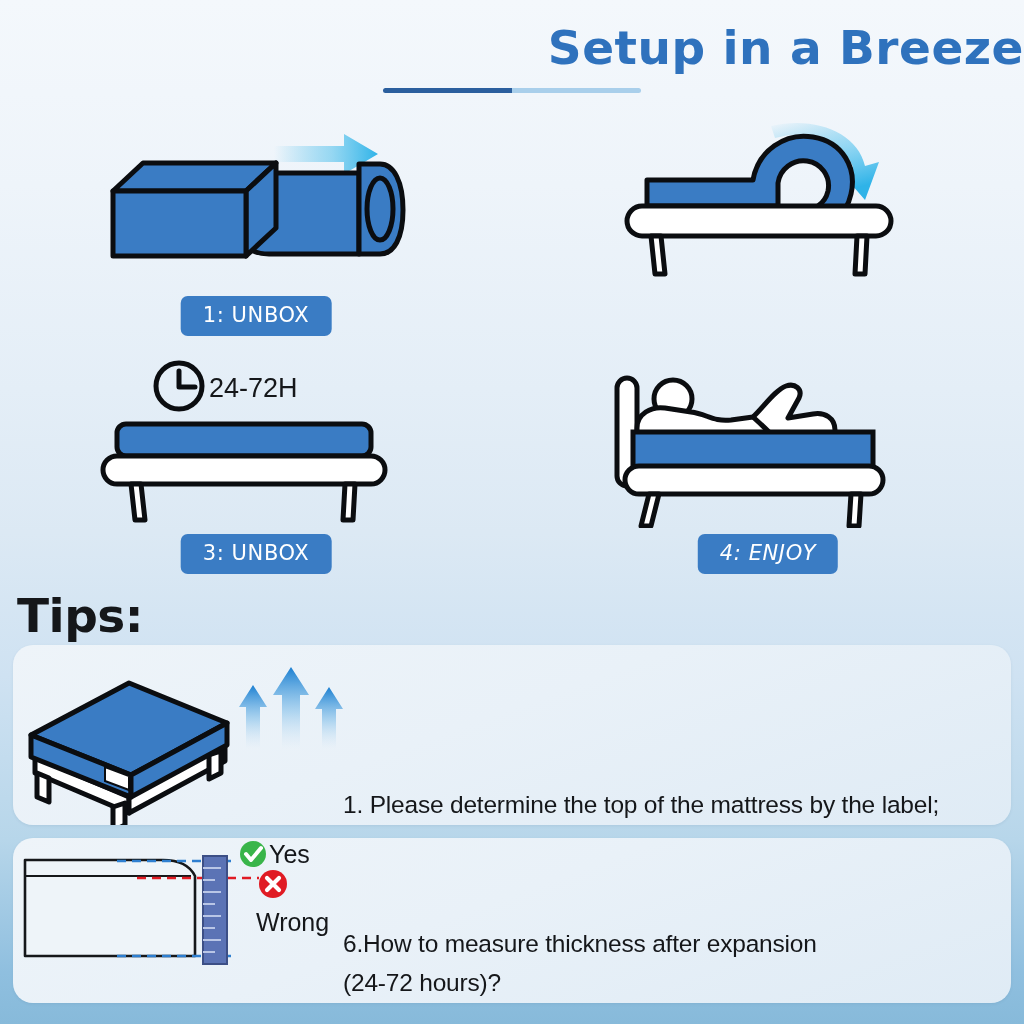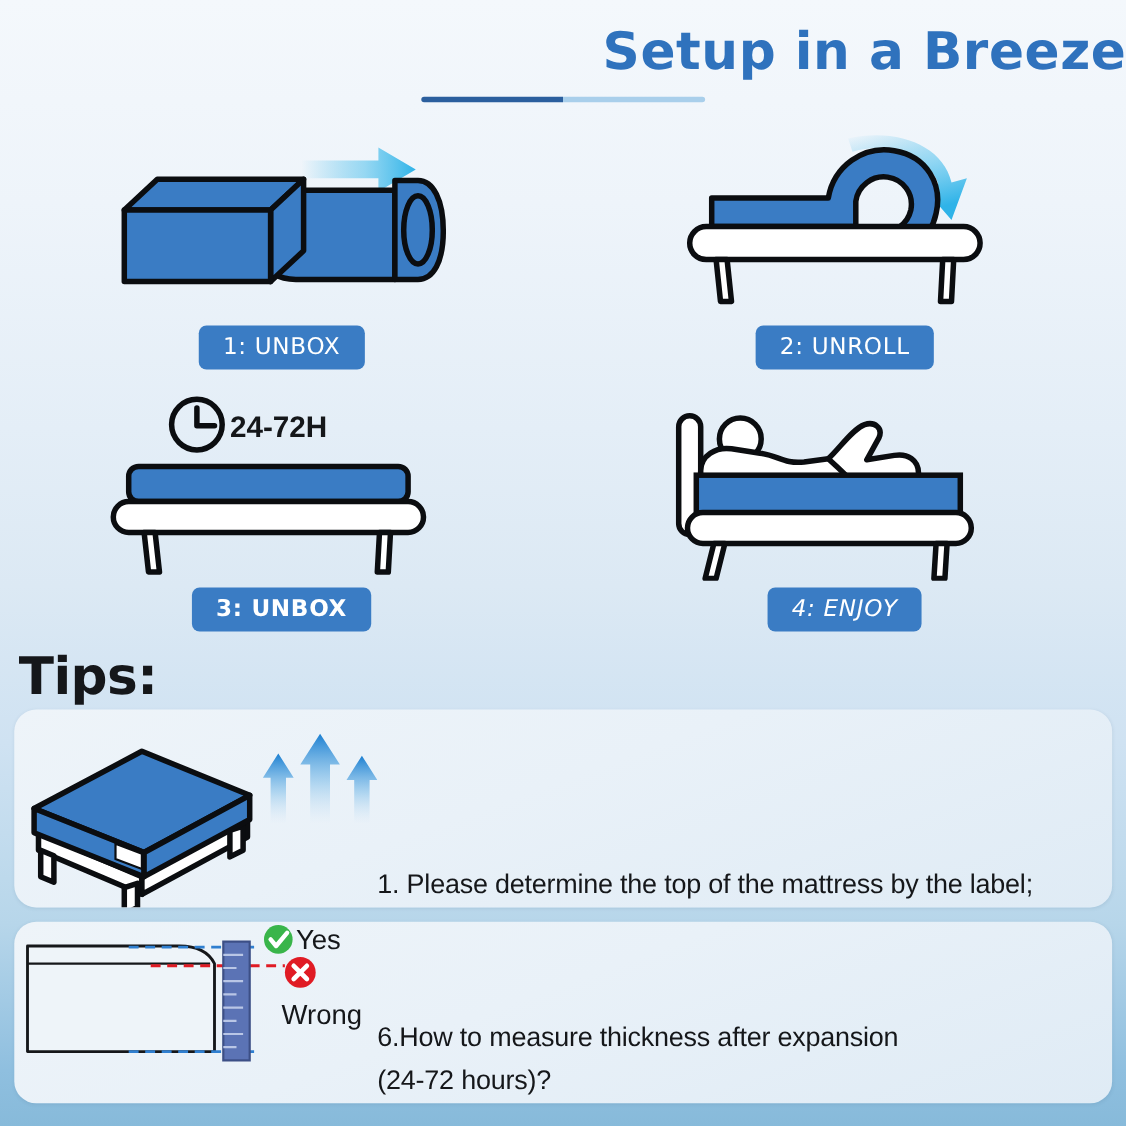--- a/index.html
+++ b/index.html
@@ -82,21 +82,21 @@
     color: #ffffff;
     border-radius: 7px;
     padding: 7px 22px 9px 22px;
     font-size: 21px;
     font-family: "DejaVu Sans", sans-serif;
     letter-spacing: 0.6px;
     white-space: nowrap;
   }
   #step-1 { left: 0;   top: 0; }
   #step-2 { left: 512px; top: 0; }
-  #step-3 { left: 0;   top: 238px; font-weight: bold; }
+  #step-3 { left: 0;   top: 238px; }
   #step-4 { left: 512px; top: 238px; font-style: italic; }
 
   
   .tips-heading {
     position: absolute;
     left: 17px;
     top: 588px;
     font-family: "DejaVu Sans", sans-serif;
     font-size: 47px;
     font-weight: bold;
@@ -195,21 +195,20 @@
             <path d="M44 62 L150 62 C150 62 150 62 150 62 C155 33 182 14 210 19 C240 24 254 50 248 76 C243 100 222 114 200 110 L198 92 C210 94 222 86 225 73 C228 58 218 45 204 43 C190 41 177 51 175 65 L175 88 L44 88 Z" fill="#3a7cc4" stroke="#0b0d10" stroke-width="5" stroke-linejoin="round"></path>
           </g>
 
           <g>
             <rect x="24" y="88" width="264" height="30" rx="15" fill="#ffffff" stroke="#0b0d10" stroke-width="5"></rect>
             <path d="M48 118 L58 118 L62 156 L52 156 Z" fill="#ffffff" stroke="#0b0d10" stroke-width="5" stroke-linejoin="round"></path>
             <path d="M254 118 L264 118 L262 156 L252 156 Z" fill="#ffffff" stroke="#0b0d10" stroke-width="5" stroke-linejoin="round"></path>
           </g>
         </svg>
       </div>
-      <div class="badge">2: UNROLL</div>
     </div>
 
     <div class="step" id="step-3">
       <div class="step-art">
         <svg width="330" height="172" viewBox="0 0 330 172">
 
           <g>
             <circle cx="88" cy="30" r="23" fill="none" stroke="#0b0d10" stroke-width="5"></circle>
             <path d="M88 15 L88 31 L104 31" fill="none" stroke="#0b0d10" stroke-width="5" stroke-linecap="round" stroke-linejoin="round"></path>
           </g>

